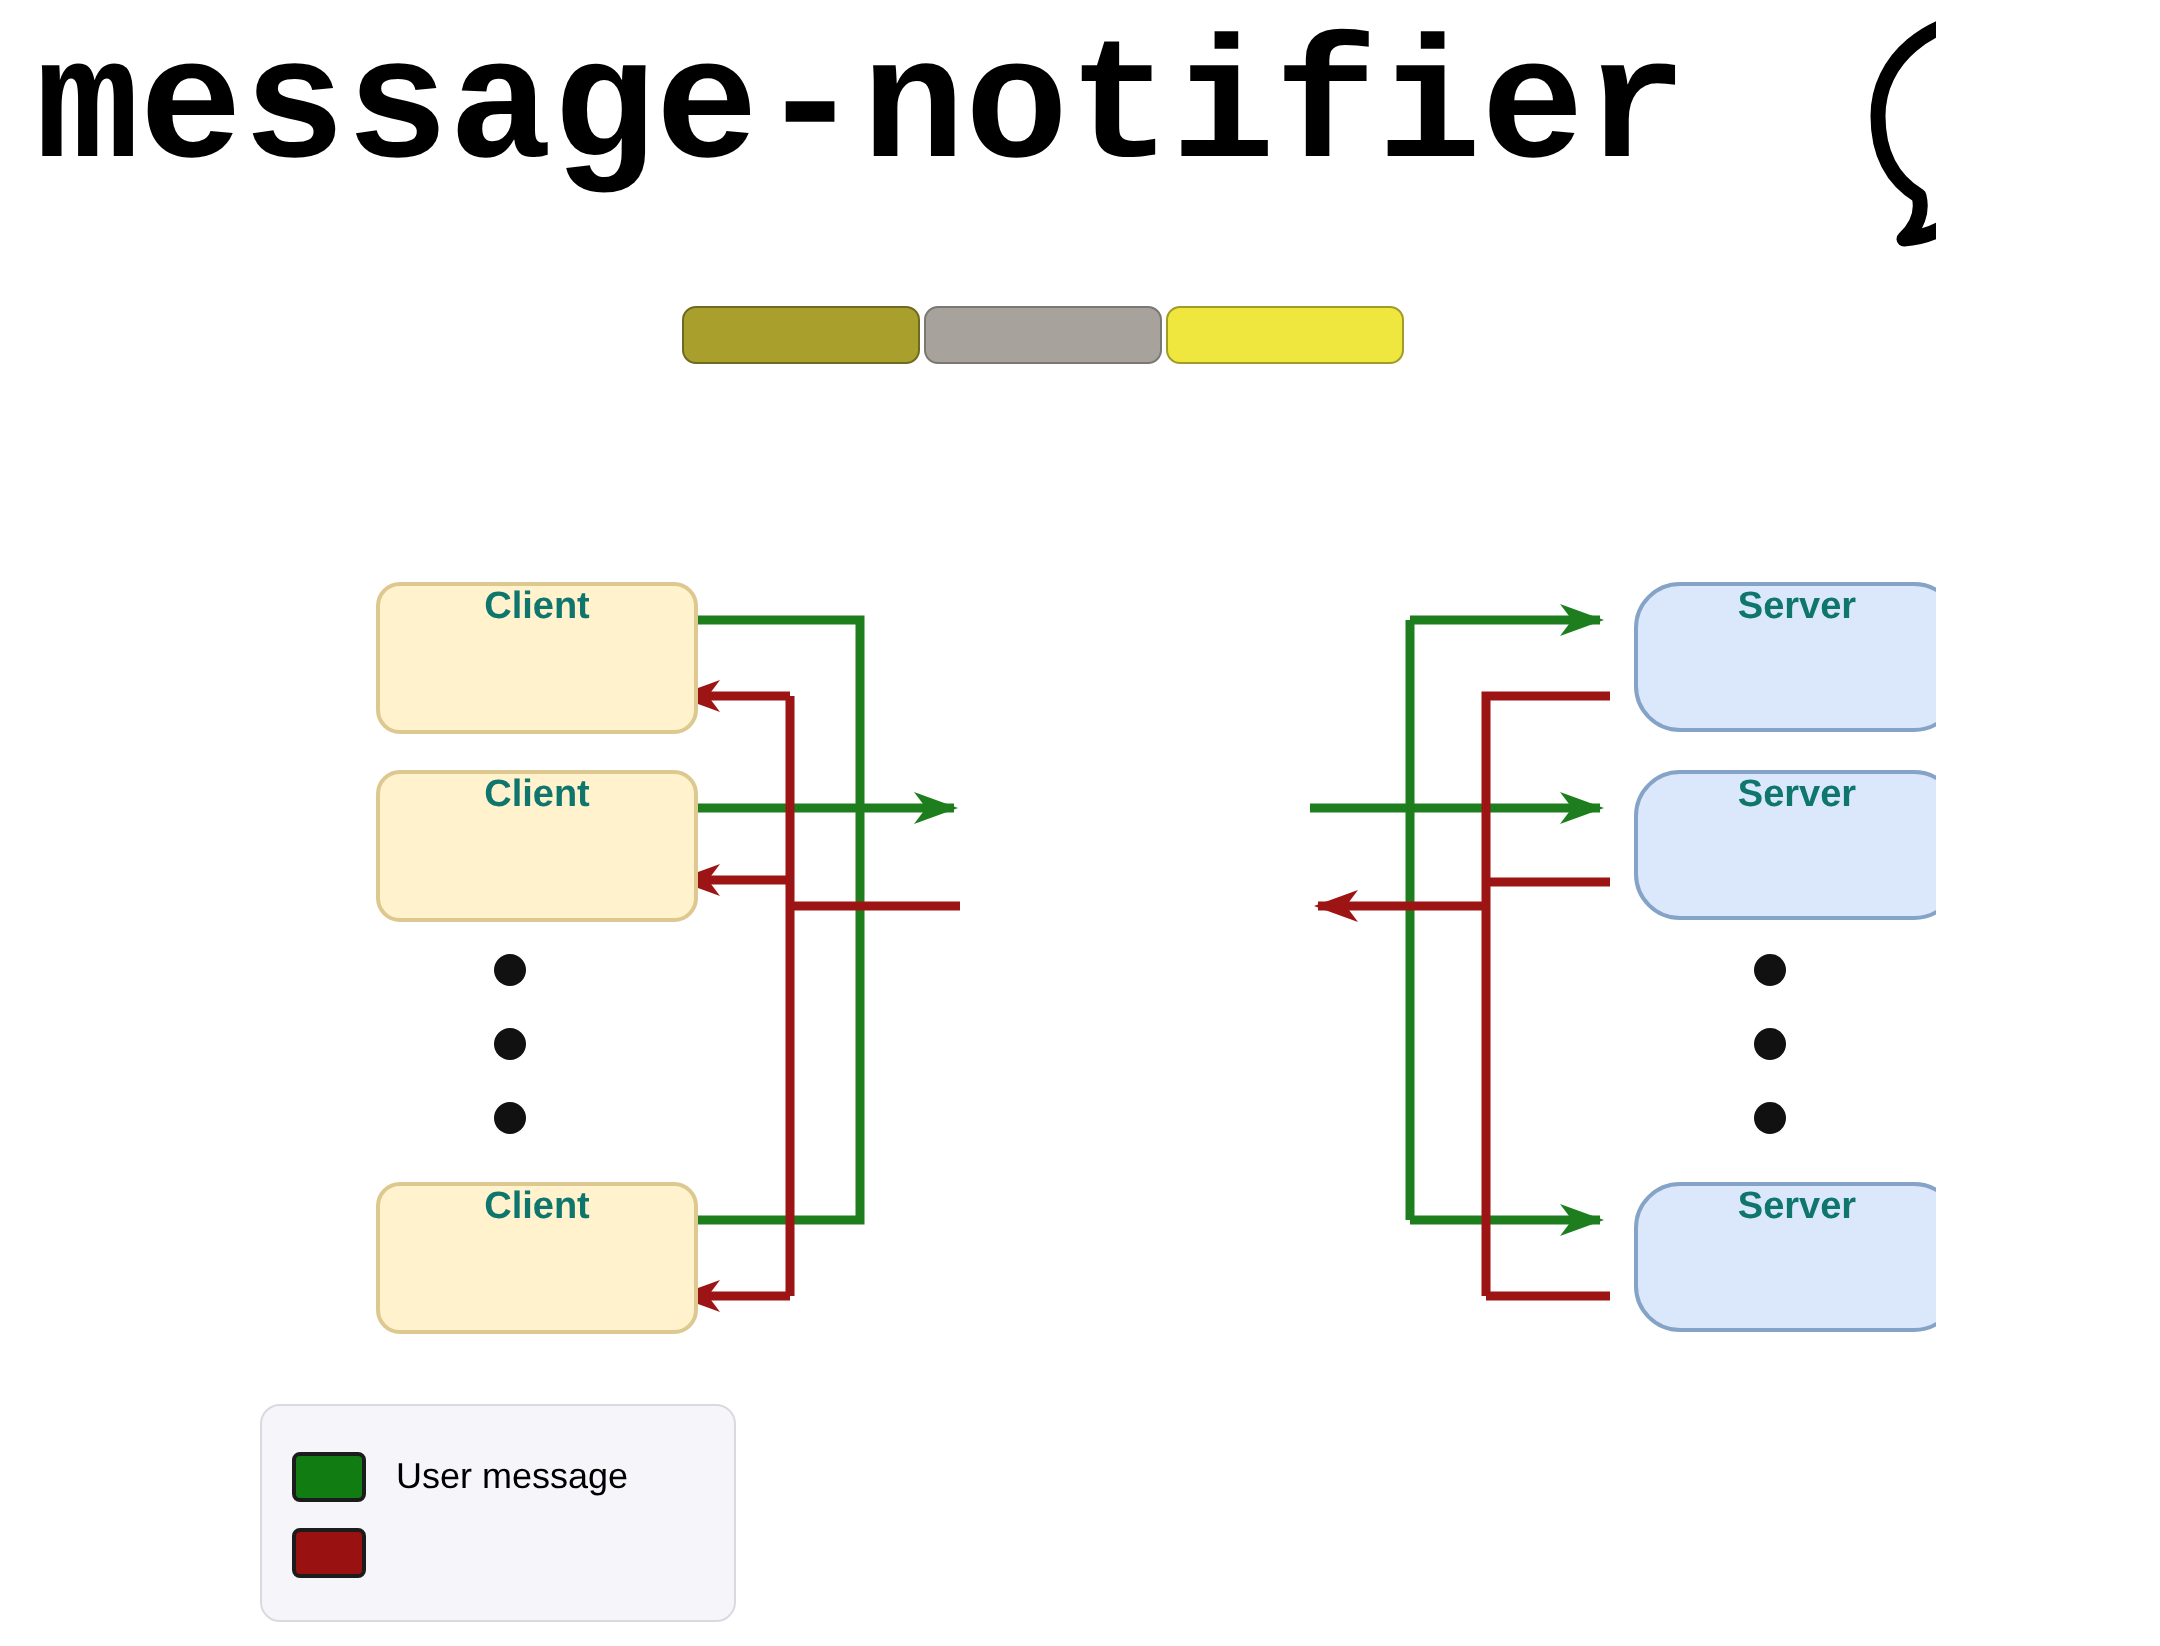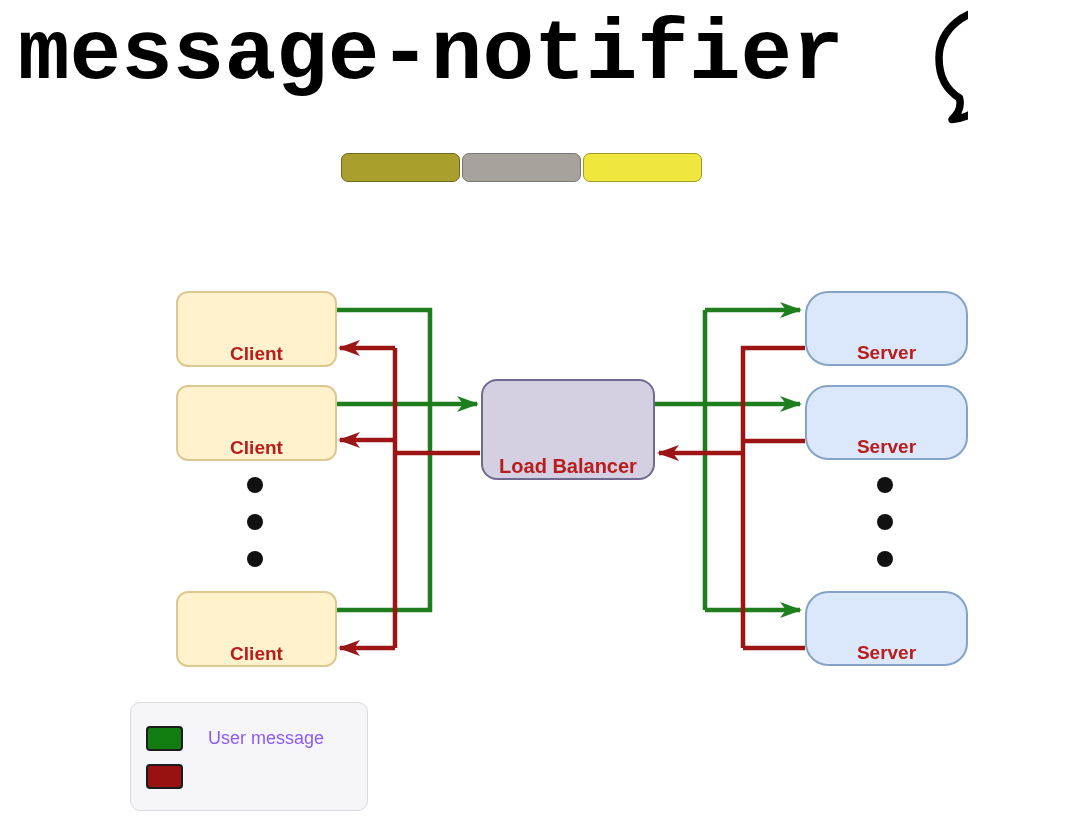--- a/index.html
+++ b/index.html
@@ -11,41 +11,41 @@
          font-weight:700;font-size:86px;line-height:1.15;color:#000;letter-spacing:0;
          white-space:nowrap;margin:0;}
   .bubble{position:absolute;left:933px;top:4px;}
 
   
   .badges{position:absolute;left:341px;top:153px;display:flex;gap:2px;}
   .badge{width:119px;height:29px;border-radius:7px;border:1.5px solid rgba(0,0,0,.35);
          box-sizing:border-box;}
 
   
-  .node{position:absolute;display:flex;align-items:flex-end;justify-content:center;
+  .node{position:absolute;display:flex;align-items:flex-start;justify-content:center;
         box-sizing:border-box;border:2px solid;border-radius:12px;
-        font-weight:bold;font-size:19px;color:#b91c1c;}
+        font-weight:bold;font-size:19px;color:#0f766e;margin-left:12px;}
   .client{left:176px;width:161px;height:76px;background:#fff2cc;border-color:#ddc98f;}
   .server{left:805px;width:163px;height:75px;background:#dbe8fb;border-color:#85a3c6;border-radius:23px;}
   .lb{left:481px;top:379px;width:174px;height:101px;background:#d4d0e2;border-color:#6f6a8f;
       border-radius:16px;font-size:20px;}
   .row1{top:291px;} .row2{top:385px;} .row3{top:591px;}
 
   .wires{position:absolute;left:0;top:0;width:1080px;height:823px;}
   .wire{fill:none;stroke-width:4.5px;}
   .wire.g{stroke:#1e7e1e;} .wire.r{stroke:#9c1414;}
 
   
   .legend{position:absolute;left:130px;top:702px;width:238px;height:109px;
           box-sizing:border-box;background:#f6f6fa;border:1px solid #d9d9e2;
           border-radius:10px;padding:23px 0 0 15px;}
   .legend-row{display:flex;align-items:center;height:25px;margin-bottom:13px;}
   .swatch{width:37px;height:25px;border-radius:4px;border:2px solid #1c1c1c;
           box-sizing:border-box;margin-right:15px;}
-  .legend-label{font-size:18px;color:#8b5cf6;line-height:25px;white-space:nowrap;margin-left:10px;}
+  .legend-label{font-size:18px;color:#000000;line-height:25px;white-space:nowrap;}
 </style>
 </head>
 <body>
 
 <div class="page">
 
   <h1 class="title">message-notifier</h1>
   <svg class="bubble" width="134" height="122" viewBox="0 0 134 122">
     <path d="M67 4 C103 4 128 26 128 54 C128 82 103 103 67 103
              C60.5 103 54 102.3 48 101
@@ -103,23 +103,20 @@
   <div class="node client row1" style="background-color: rgb(255, 242, 204); border-color: rgb(221, 201, 143);">
     <span>Client</span>
   </div>
   <div class="node client row2" style="background-color: rgb(255, 242, 204); border-color: rgb(221, 201, 143);">
     <span>Client</span>
   </div>
   <div class="node client row3" style="background-color: rgb(255, 242, 204); border-color: rgb(221, 201, 143);">
     <span>Client</span>
   </div>
 
-  <div class="node lb" style="background-color: rgb(212, 208, 226); border-color: rgb(111, 106, 143);">
-    <span>Load Balancer</span>
-  </div>
 
   <div class="node server row1" style="background-color: rgb(219, 232, 251); border-color: rgb(133, 163, 198);">
     <span>Server</span>
   </div>
   <div class="node server row2" style="background-color: rgb(219, 232, 251); border-color: rgb(133, 163, 198);">
     <span>Server</span>
   </div>
   <div class="node server row3" style="background-color: rgb(219, 232, 251); border-color: rgb(133, 163, 198);">
     <span>Server</span>
   </div>

